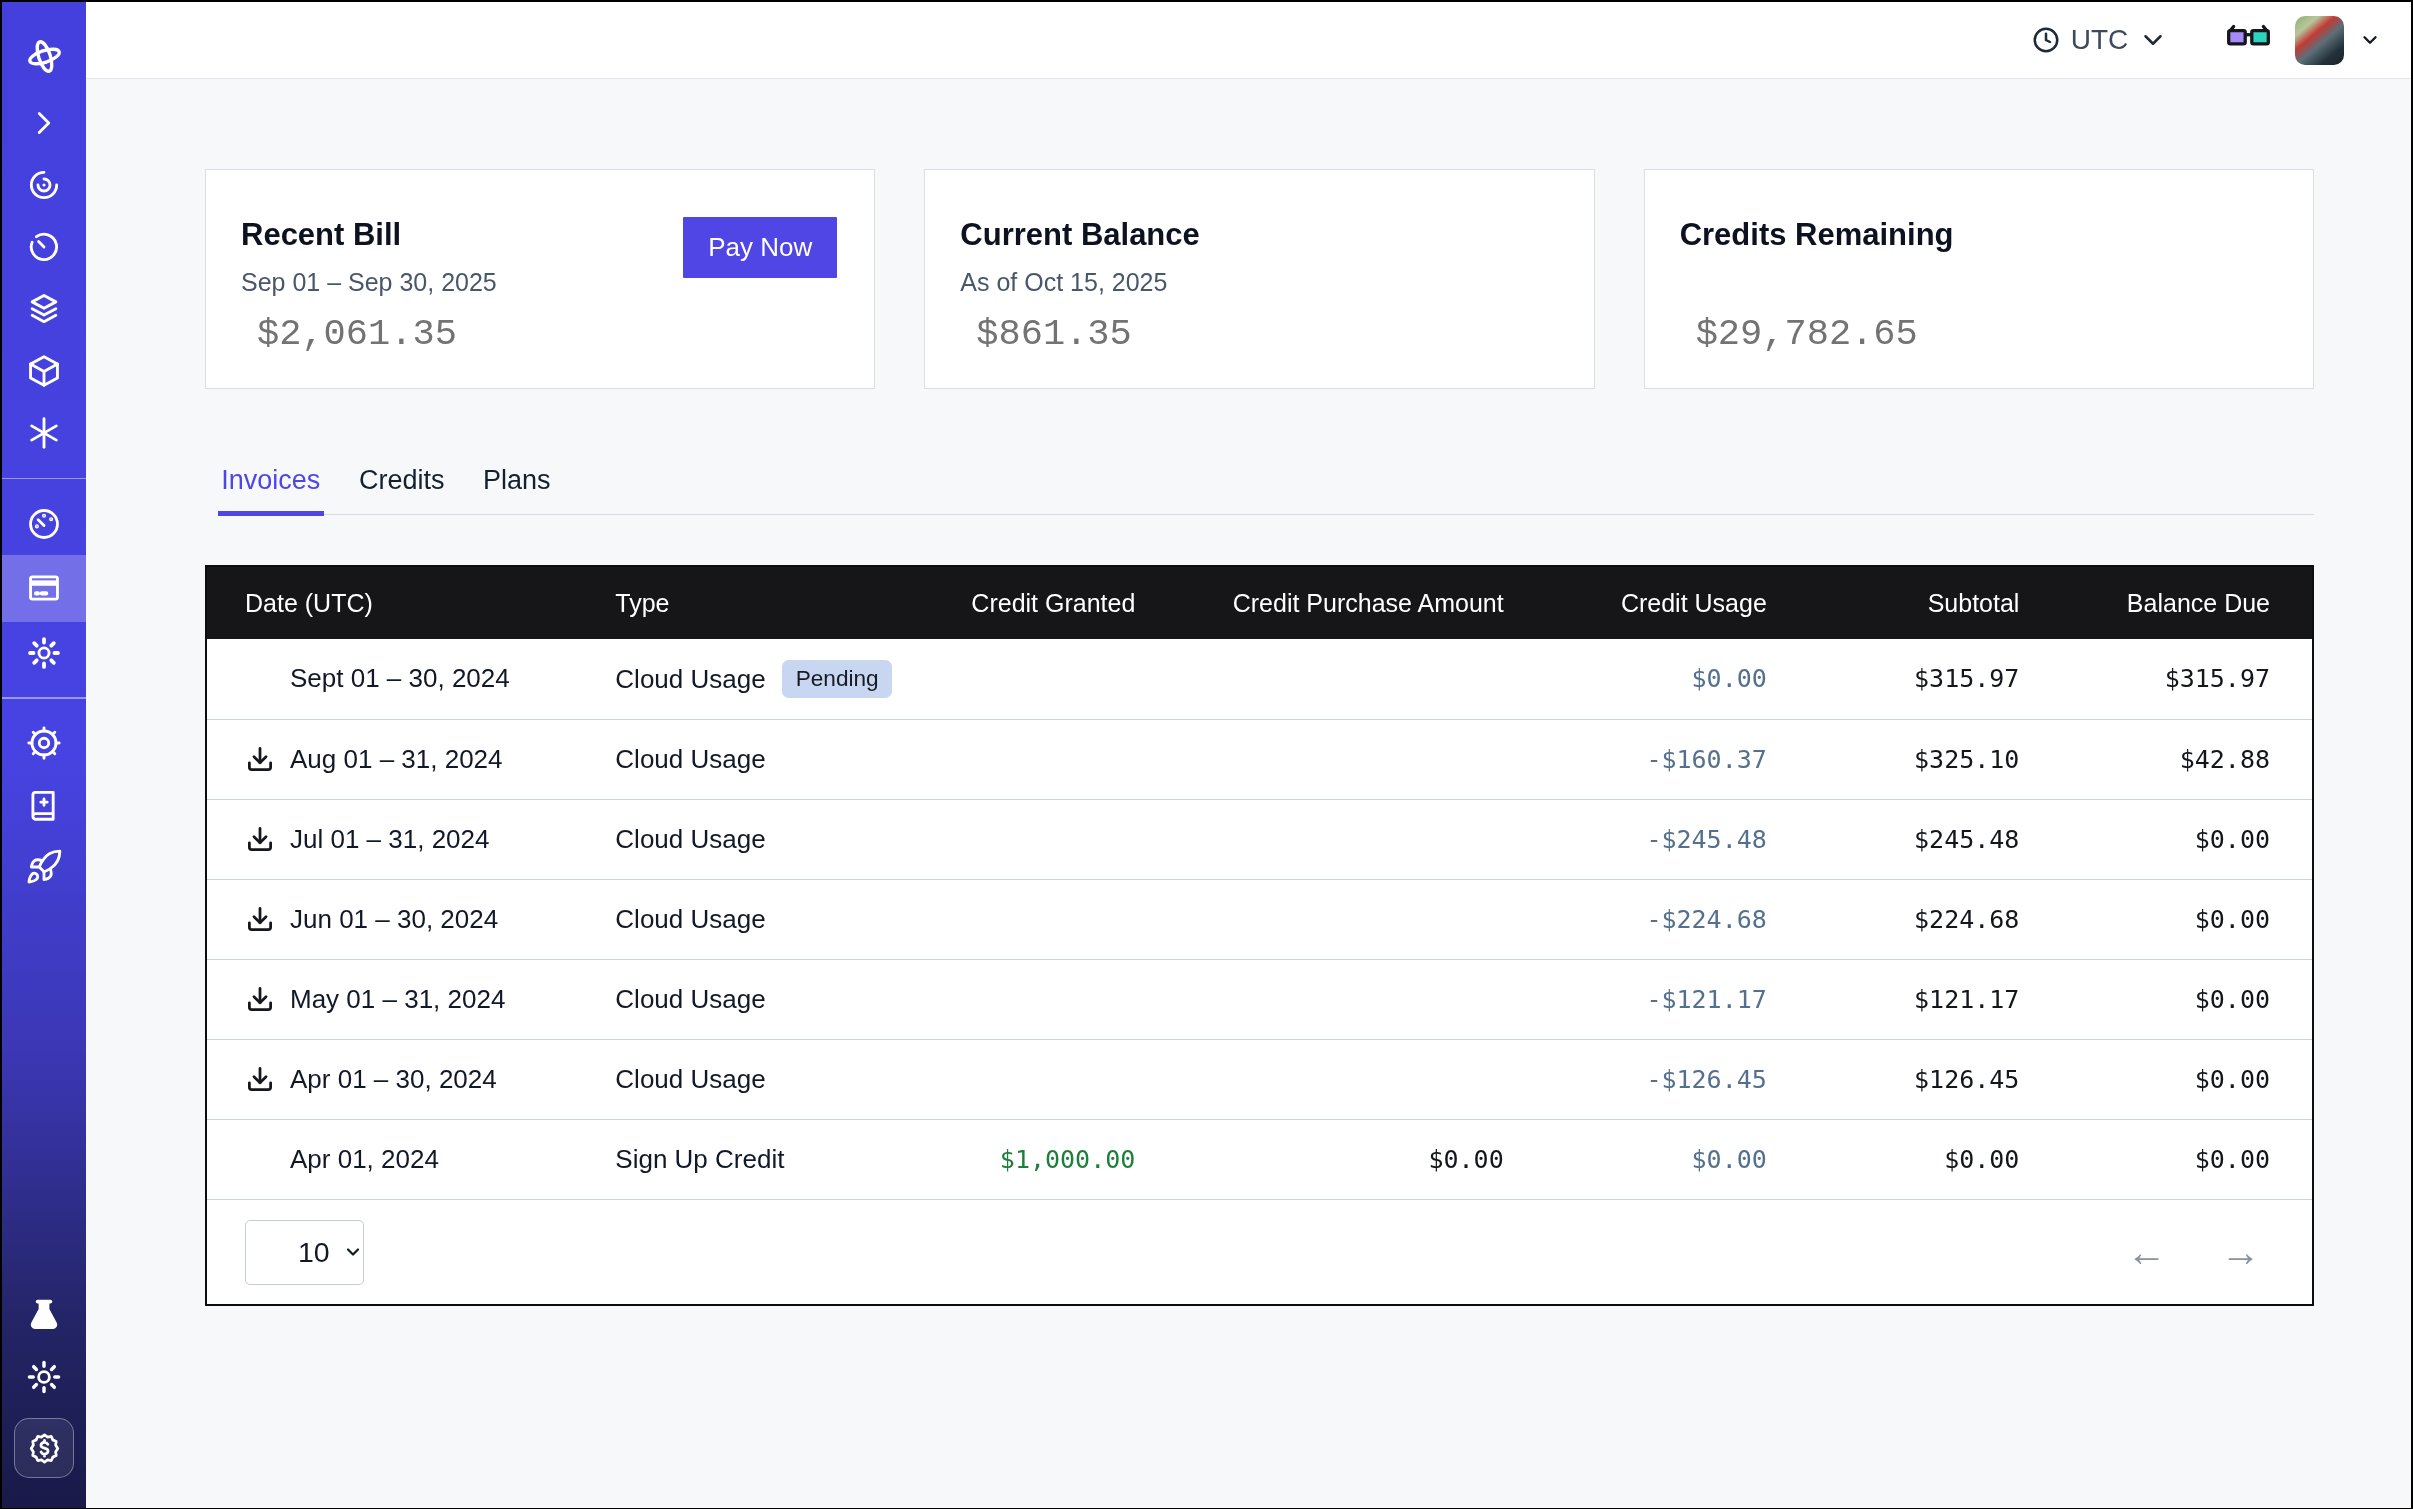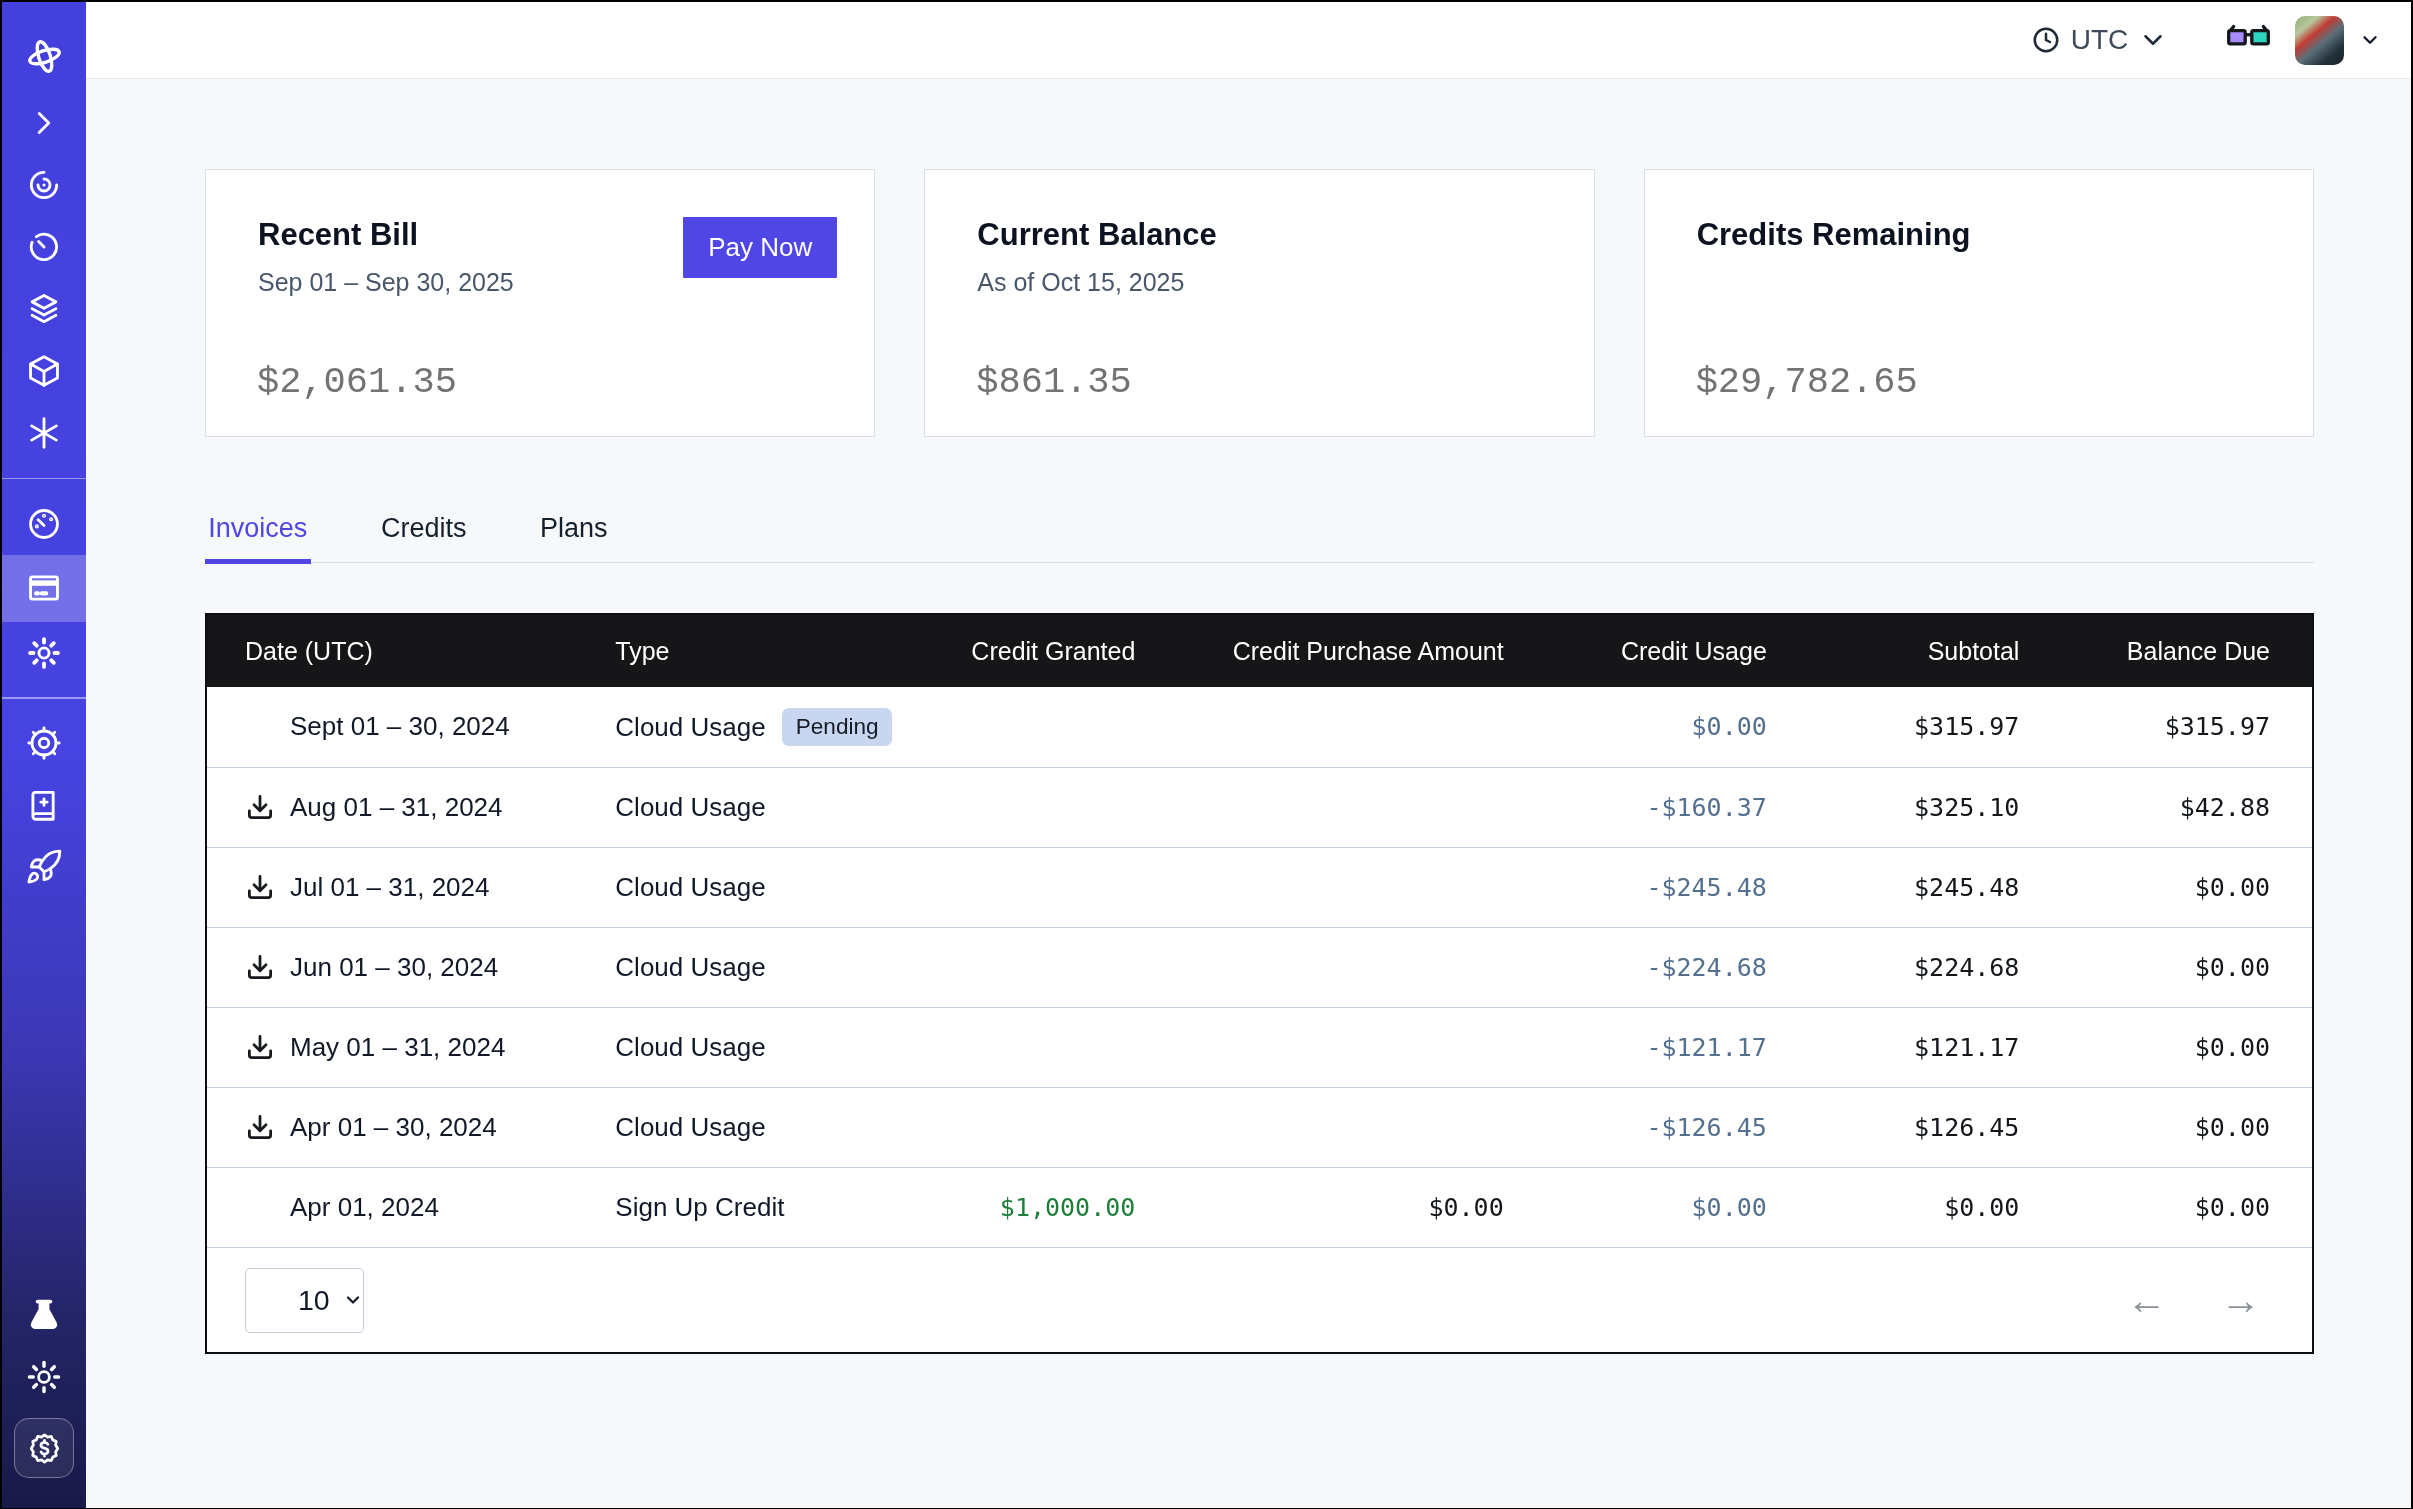--- a/index.html
+++ b/index.html
@@ -45,32 +45,32 @@
     background:linear-gradient(140deg,#8fae6f 0%,#b7c79e 22%,#c23b35 38%,#5c6f79 55%,#23313a 78%,#1a232b 100%);
   }
   .user-group { display:flex; align-items:center; gap:15px; }
 
   
   .content { flex:1; overflow:hidden; padding:0 97px 0 119px; }
   .page-title { font-size:59px; font-weight:600; letter-spacing:0.4px; color:#0b0e14; margin-top:87px; }
 
   .cards { display:flex; gap:49px; margin-top:90px; }
   .card {
-    flex:1; height:268px; background:#ffffff; border:1.7px solid #d9dee7;
-    padding:32px 52px; position:relative;
+    flex:1; height:220px; background:#ffffff; border:1.7px solid #d9dee7;
+    padding:32px 35px; position:relative;
   }
   .card-title { font-size:31px; font-weight:600; color:#0d1220; margin-top:15px; }
   .card-sub { font-size:25px; color:#49576b; margin-top:15px; }
   .card-amount { font-family:Liberation Mono, monospace; font-size:37px; color:#737373; position:absolute; left:51px; bottom:33px; }
   .paynow-btn {
     position:absolute; top:47px; right:37px; background:#4f46e5; color:#fff; border:none;
     font-size:26px; font-family:inherit; padding:15px 25px; border-radius:1px; cursor:pointer;
   }
 
-  .tabs { display:flex; gap:67px; margin-top:64px; border-bottom:1.7px solid #d7dde6; }
+  .tabs { display:flex; gap:32px; margin-top:64px; border-bottom:1.7px solid #d7dde6;margin-left:13px; }
   .tab { font-size:27px; padding:11.7px 3.3px 18.4px 3.3px; color:#15202e; cursor:pointer; position:relative; }
   .tab.active { color:#4f46e5; }
   .tab.active::after { content:""; position:absolute; left:0; right:0; bottom:-1.7px; height:5px; background:#4f46e5; }
 
   
   .table-wrap { margin-top:50px; background:#ffffff; border:2.5px solid #0c0d10; }
   table { width:100%; border-collapse:collapse; }
   thead th {
     background:#161619; color:#ffffff; font-weight:400; font-size:25px; height:72px;
     text-align:right; padding:0 8.4px; white-space:nowrap;

